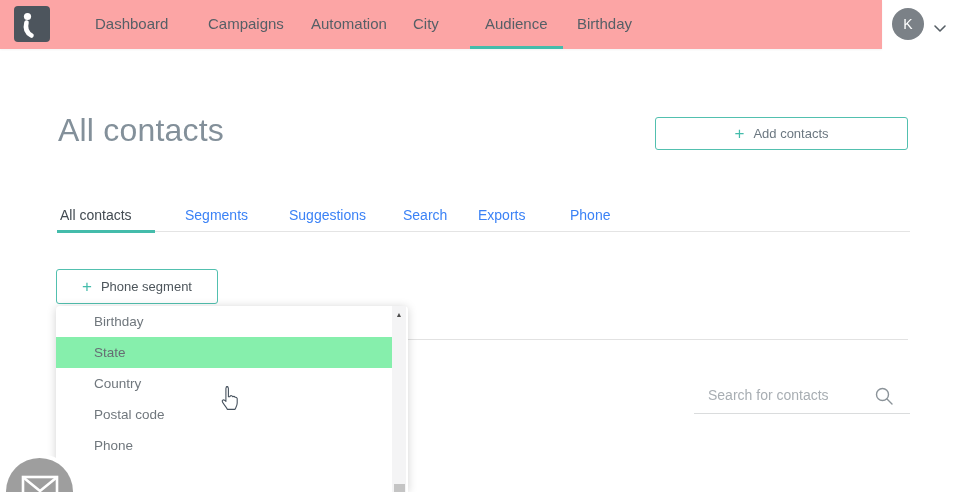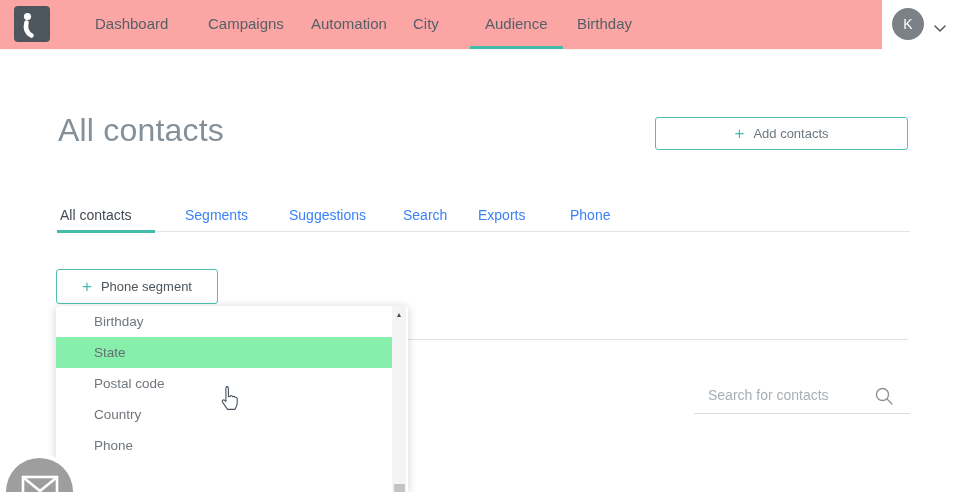--- a/index.html
+++ b/index.html
@@ -127,22 +127,22 @@
       <svg width="20" height="20" viewBox="0 0 20 20">
         <circle cx="8.5" cy="8.5" r="6" stroke="#8b9399" stroke-width="1.4" fill="none"></circle>
         <path d="M13 13 L18 18" stroke="#8b9399" stroke-width="1.4" stroke-linecap="round"></path>
       </svg>
     </span>
   </div>
 
   <div class="dropdown">
     <div class="dd-item">Birthday</div>
     <div class="dd-item highlight">State</div>
+    <div class="dd-item">Country</div>
     <div class="dd-item">Postal code</div>
-    <div class="dd-item">Country</div>
     <div class="dd-item">Phone</div>
     <div class="dd-scrollbar">
       <div class="dd-scroll-up">▲</div>
       <div class="dd-thumb"></div>
     </div>
   </div>
 
   <span class="cursor">
     <svg width="23" height="27" viewBox="0 0 23 27">
       <path d="M8.6 1.6 c1 0 1.8 .8 1.8 1.8 l0 8.4 1.3 0 c.3-.9 1.2-1.3 2-1.1 .5 .1 .9 .5 1.1 1 .8-.4 1.8-.2 2.3 .6 .8-.2 1.9 .2 2.1 1.4 l0 4.3 c0 3-1.6 4.6-2.2 6.4 l-7.7 0 c-.5-1.4-1.5-2.6-2.8-4.3 -.8-1-2.3-2.8-2.3-4 0-1 1.3-1.6 2.3-.9 l1.4 1.2 0-13 c0-1 .7-1.8 1.7-1.8 z" fill="#ffffff" stroke="#47525e" stroke-width="1.1" stroke-linejoin="round"></path>

